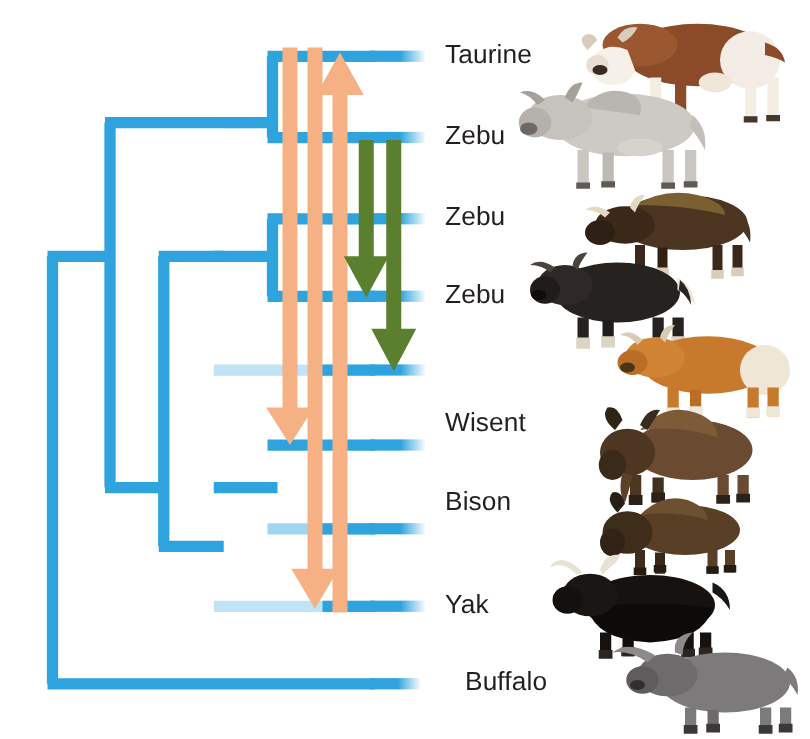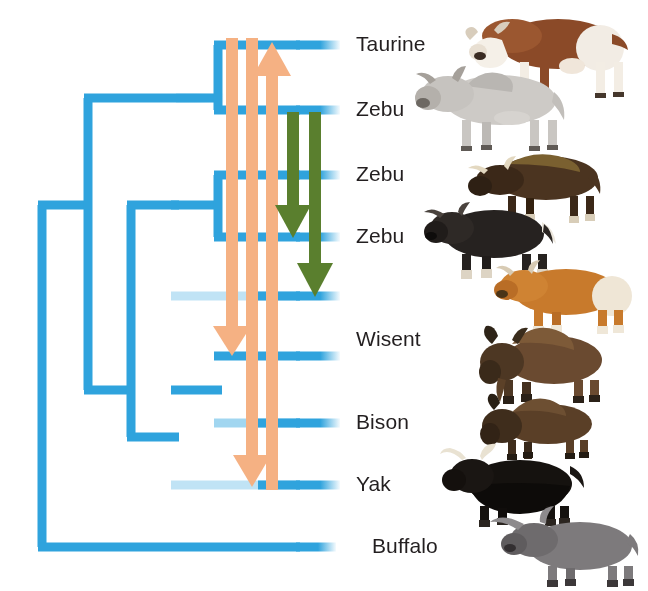--- a/index.html
+++ b/index.html
@@ -305,17 +305,17 @@
         <path d="M630 534 q10 8 8 22 q-5 -10 -12 -14 z" fill="#7d7a7c"></path>
       </g>
     </g>
   </svg>
 
   <div class="taxon-label" style="left:356px;top:33px;">Taurine</div>
   <div class="taxon-label" style="left:356px;top:98px;">Zebu</div>
   <div class="taxon-label" style="left:356px;top:163px;">Zebu</div>
   <div class="taxon-label" style="left:356px;top:225px;">Zebu</div>
   <div class="taxon-label" style="left:356px;top:328px;">Wisent</div>
-  <div class="taxon-label" style="left:356px;top:411px;">Bison</div>
+  <div class="taxon-label" style="left:356px;top:391px;">Bison</div>
   <div class="taxon-label" style="left:356px;top:473px;">Yak</div>
   <div class="taxon-label" style="left:372px;top:535px;">Buffalo</div>
 
 </div>
 
 </body></html>

